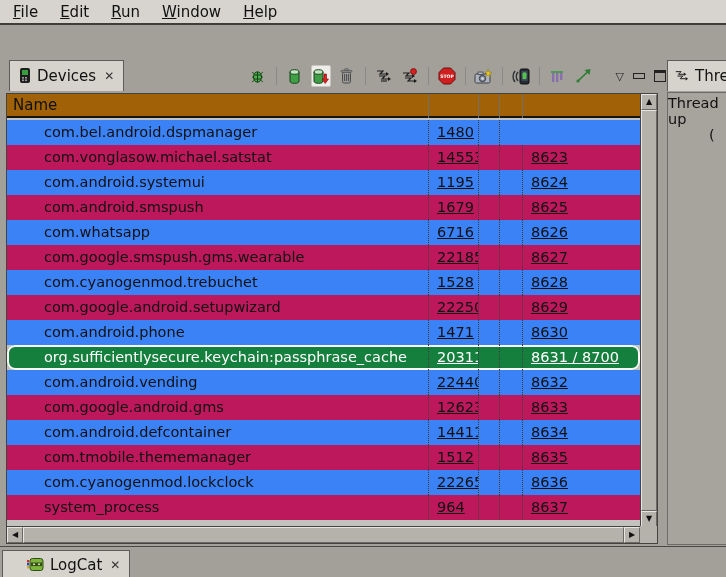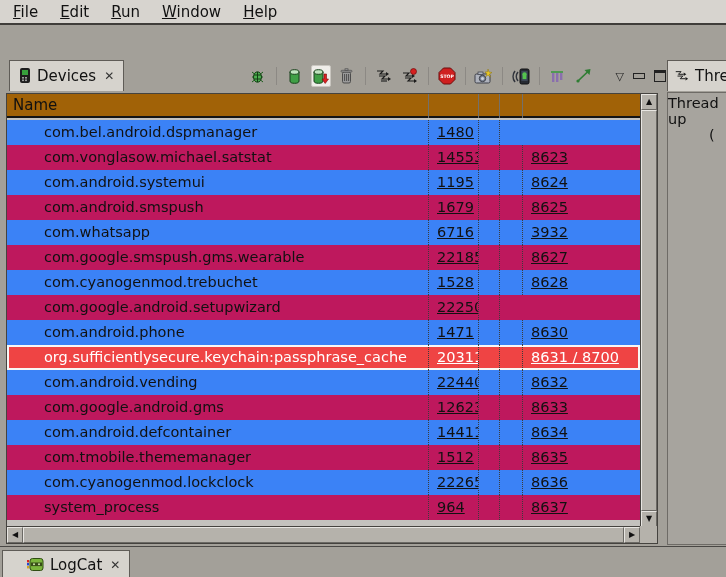--- a/index.html
+++ b/index.html
@@ -54,21 +54,21 @@
   }
   .thead .hcell { height:24px; line-height:23px; border-right:1px solid #73706b; padding-left:6px; overflow:hidden; }
   .thead .hcell:last-child { border-right:none; }
   .rows { position:absolute; top:26px; left:0; width:633px; height:400px; }
   .row {
     display:grid; grid-template-columns:422px 50px 21px 23px 117px;
     height:25px; align-items:center; font-size:14.5px; cursor:default;
   }
   .row.odd  { background:#3b82f6; }
   .row.even { background:#be185d; }
-  .row.selected { background:#ef4444; color:#fff; box-shadow:inset 0 0 0 2px #f7f7f5; }
+  .row.selected { background:#15803d; color:#fff; box-shadow:inset 0 0 0 2px #f7f7f5;border-radius:8px; }
   .cell { height:25px; line-height:25px; overflow:hidden; white-space:nowrap; border-right:1px dotted #3c3c3c; }
   .cell:last-child { border-right:none; }
   .cell.name { padding-left:37px; }
   .cell.num  { padding-left:8px;text-decoration:underline; }
   
   .vscroll {
     position:absolute; top:0; right:0; width:17px; height:433px;
     background:#ccc9c3; border-left:1px solid #45433f;
   }
   .sb-btn {
@@ -317,41 +317,42 @@
           <div class="cell num">1679</div>
           <div class="cell"></div>
           <div class="cell"></div>
           <div class="cell num">8625</div>
         </div>
         <div class="row odd">
           <div class="cell name">com.whatsapp</div>
           <div class="cell num">6716</div>
           <div class="cell"></div>
           <div class="cell"></div>
-          <div class="cell num">3932</div>
+          <div class="cell num">8626</div>
         </div>
         <div class="row even">
           <div class="cell name">com.google.smspush.gms.wearable</div>
           <div class="cell num">22185</div>
           <div class="cell"></div>
           <div class="cell"></div>
           <div class="cell num">8627</div>
         </div>
         <div class="row odd">
           <div class="cell name">com.cyanogenmod.trebuchet</div>
           <div class="cell num">1528</div>
           <div class="cell"></div>
           <div class="cell"></div>
           <div class="cell num">8628</div>
         </div>
         <div class="row even">
           <div class="cell name">com.google.android.setupwizard</div>
           <div class="cell num">22250</div>
           <div class="cell"></div>
           <div class="cell"></div>
+          <div class="cell num">8629</div>
         </div>
         <div class="row odd">
           <div class="cell name">com.android.phone</div>
           <div class="cell num">1471</div>
           <div class="cell"></div>
           <div class="cell"></div>
           <div class="cell num">8630</div>
         </div>
         <div class="row selected">
           <div class="cell name">org.sufficientlysecure.keychain:passphrase_cache</div>

